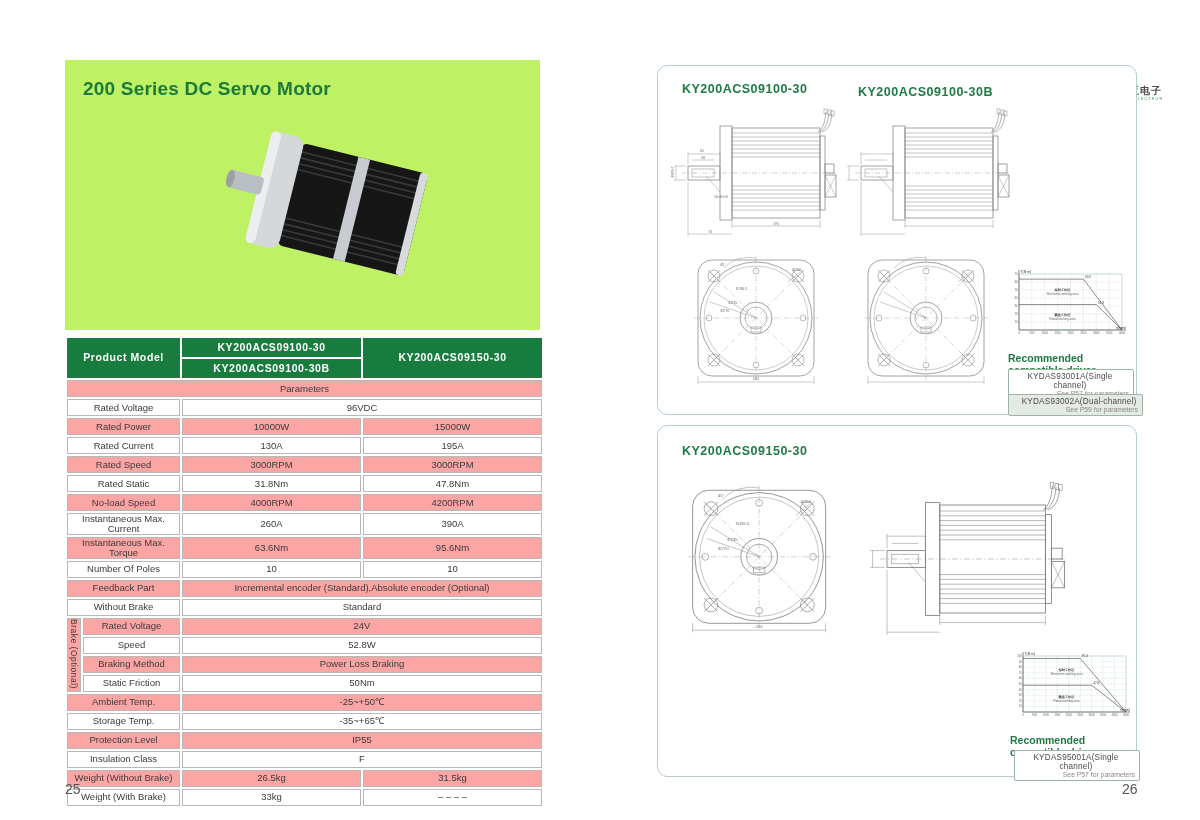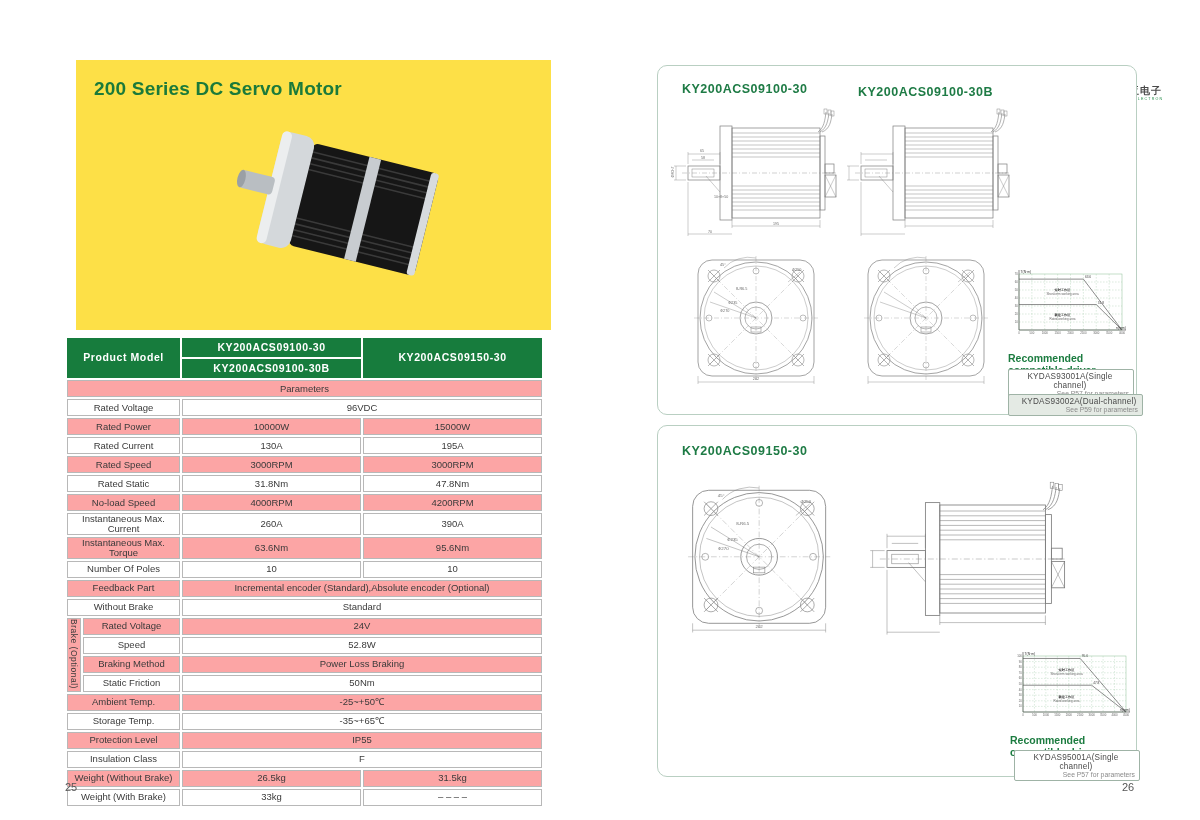--- a/index.html
+++ b/index.html
@@ -8,21 +8,21 @@
     font-family:"Liberation Sans", sans-serif;color:#3a3a3a;overflow:hidden;
   }
   
   .logo{position:absolute;top:46px;left:1078px;width:90px;display:flex;align-items:center;gap:16px;margin-top:40px;}
   .logo-badge{width:24px;height:15px;background:#1e8a45;border-radius:50%/50%;display:flex;align-items:center;justify-content:center;
     color:#fff;font-size:5px;font-weight:bold;font-style:italic;letter-spacing:.2px;}
   .logo-text{display:flex;flex-direction:column;line-height:1;}
   .logo-cn{font-size:10px;font-weight:bold;color:#4a4a4a;letter-spacing:1px;}
   .logo-en{font-size:3.6px;color:#1e8a45;letter-spacing:1.2px;margin-top:1.5px;}
   
-  .hero-panel{position:absolute;left:76px;top:60px;width:475px;height:270px;background:#fde047;}
+  .hero-panel{position:absolute;left:65px;top:60px;width:475px;height:270px;background:#bef264;}
   .hero-title{position:absolute;left:18px;top:18px;font-size:19px;font-weight:bold;color:#1b7a3a;letter-spacing:.2px;}
   .motor-art{position:absolute;left:150px;top:58px;}
   
   .spec-wrap{position:absolute;left:65px;top:336px;width:475px;}
   table.spec{border-collapse:separate;border-spacing:2px 2px;width:475px;table-layout:fixed;}
   table.spec td{border:1px solid #b8b8b8;text-align:center;vertical-align:middle;
     font-size:9.5px;line-height:1.05;height:15px;padding:0 3px;overflow:hidden;background:#fff;color:#3a3a3a;}
   table.spec tr.gray td{background:#fca5a5;}
   table.spec td.green{background:#177c3d;border-color:#177c3d;color:#ffffff;font-weight:bold;font-size:10.5px;letter-spacing:.6px;height:17px;}
   table.spec td.group-cell{padding:0;}
@@ -30,21 +30,21 @@
   
   .card{position:absolute;background:#fff;border:1.5px solid #b9cfc2;border-radius:10px;}
   .card-top{left:657px;top:65px;width:478px;height:348px;}
   .card-bottom{left:657px;top:425px;width:478px;height:350px;}
   .model-title{position:absolute;font-size:12.5px;font-weight:bold;color:#1e7b45;letter-spacing:.5px;}
   .drv-head{position:absolute;font-size:10.5px;font-weight:bold;color:#1c7c40;}
   .drv-box{position:absolute;width:118px;border:1px solid #9fb3a6;background:#fff;padding:2px 4px 2px 2px;border-radius:2px;}
   .drv-box.alt{background:#e4eae4;padding-left:11px;}
   .drv-name{font-size:8.2px;font-weight:normal;color:#4a4a4a;text-align:center;letter-spacing:.2px;}
   .drv-note{font-size:6.8px;color:#8a8a8a;text-align:right;}
-  .pagenum{position:absolute;font-size:11px;color:#555;text-align:center;}
+  .pagenum{position:absolute;font-size:14px;color:#555;text-align:center;}
   .pn-left{left:65px;top:781px;}
   .pn-right{left:1122px;top:781px;}
   svg{display:block;}
   .draw{position:absolute;}
 </style>
 </head>
 <body>
 
 <svg width="0" height="0" style="position:absolute">
   <defs>

